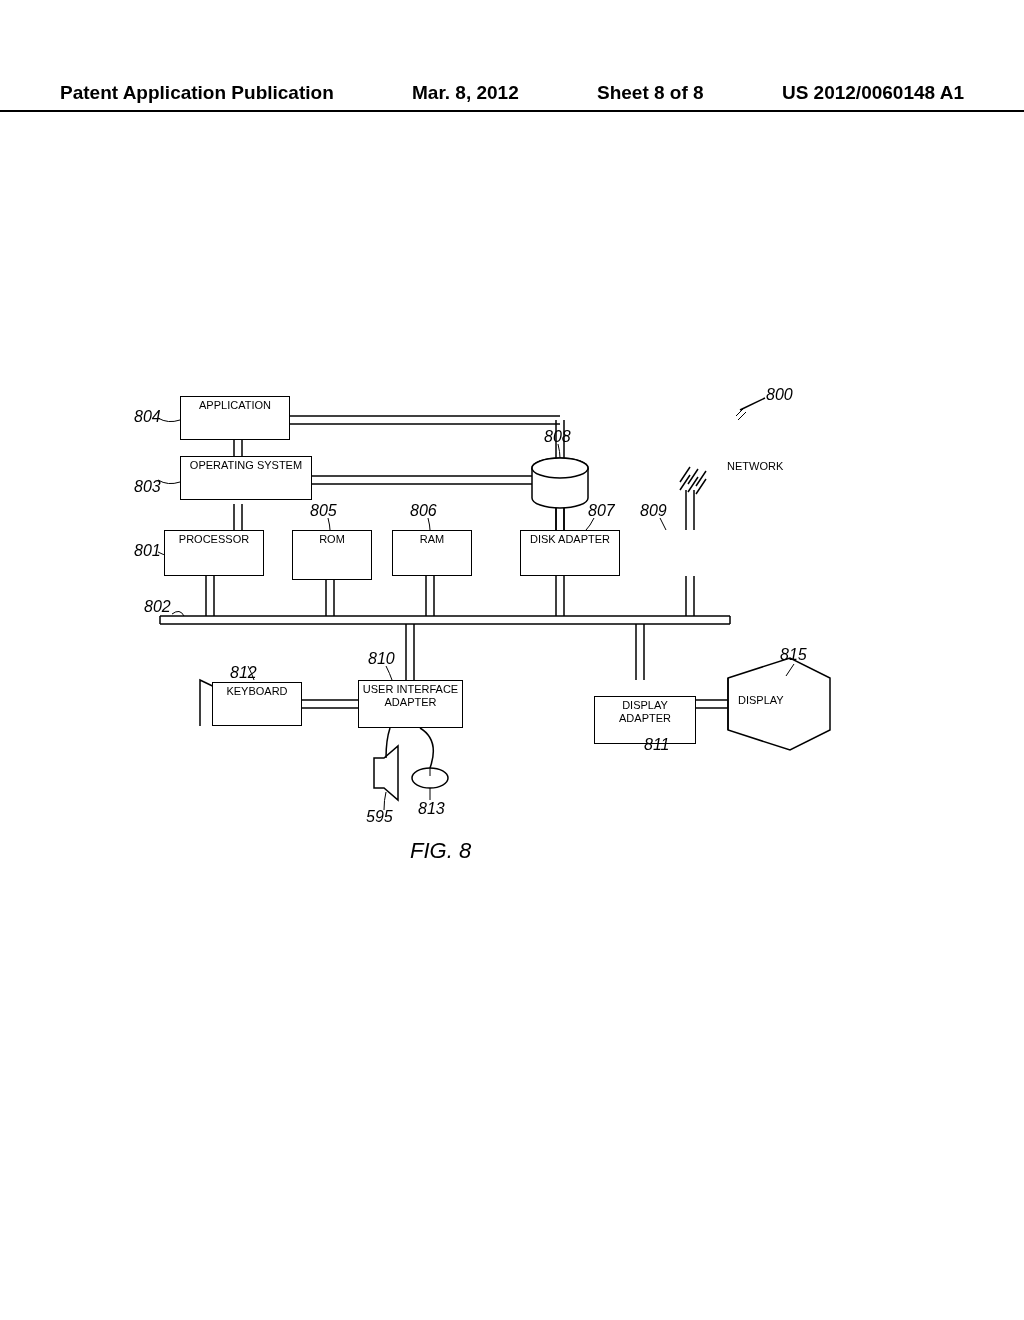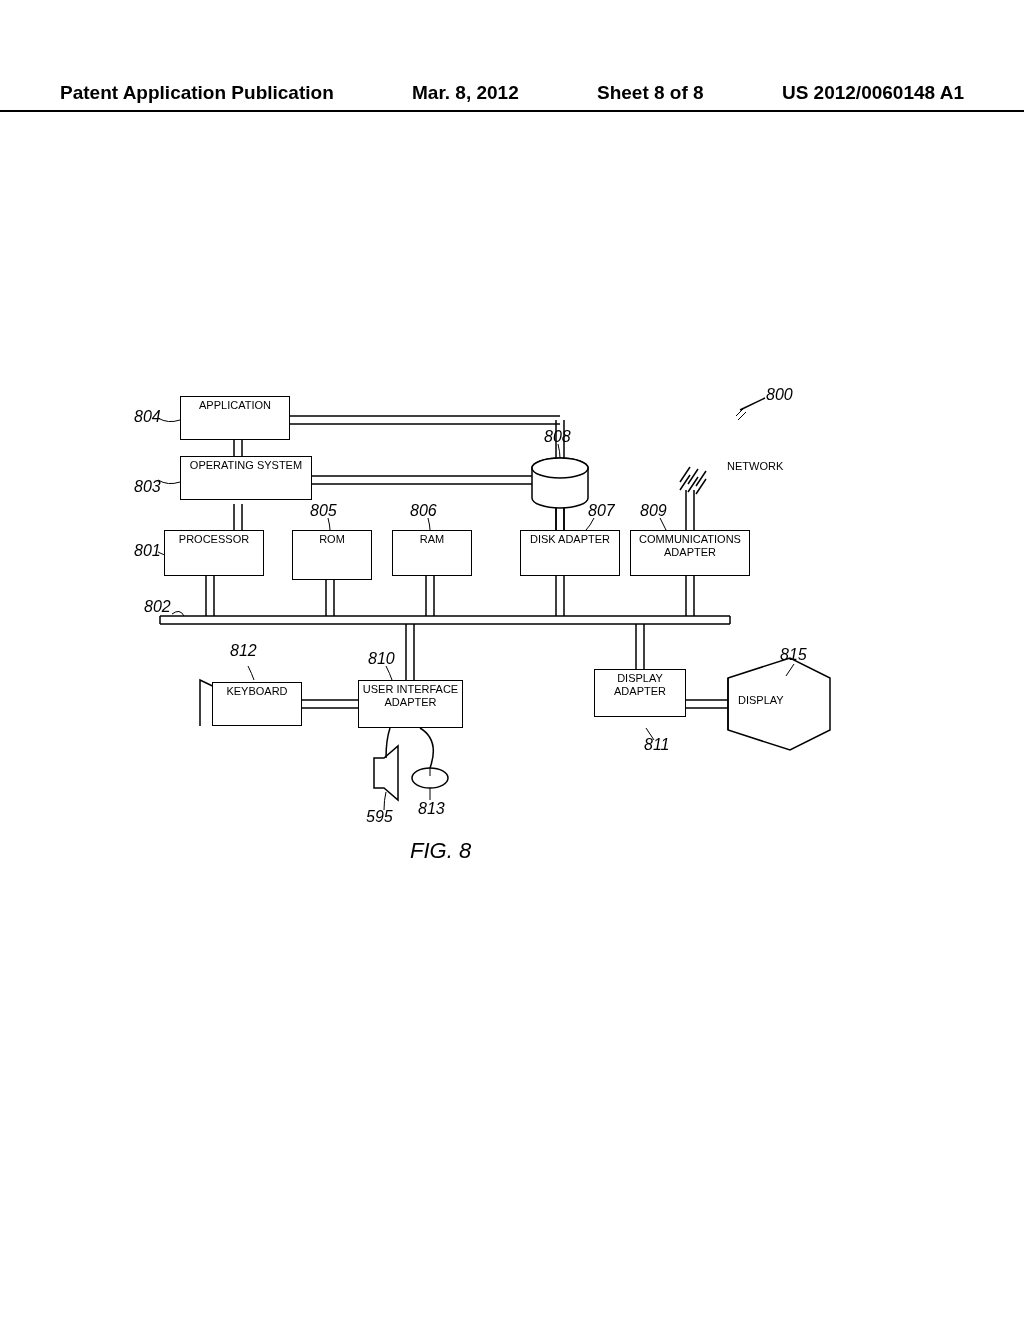--- a/index.html
+++ b/index.html
@@ -200,27 +200,24 @@
   </div>
   <div class="box" style="left:162px; top:150px; width:80px; height:50px;">
     <span>ROM</span>
   </div>
   <div class="box" style="left:262px; top:150px; width:80px; height:46px;">
     <span>RAM</span>
   </div>
   <div class="box" style="left:390px; top:150px; width:100px; height:46px;">
     <span>DISK ADAPTER</span>
   </div>
-  <div class="box" style="left:500px; top:150px; width:120px; height:46px;">
-    <span>COMMUNICATIONS ADAPTER</span>
-  </div>
   <div class="box" style="left:228px; top:300px; width:105px; height:48px;">
     <span>USER INTERFACE ADAPTER</span>
   </div>
-  <div class="box" style="left:464px; top:289px; width:92px; height:48px;">
+  <div class="box" style="left:464px; top:316px; width:102px; height:48px;">
     <span>DISPLAY ADAPTER</span>
   </div>
   <div class="box" style="left:82px; top:302px; width:90px; height:44px;">
     <span>KEYBOARD</span>
   </div>
 
   <div style="position:absolute; left:608px; top:314px; font-size:11px;">DISPLAY</div>
 
   <div class="network-label" style="left:570px; top:80px;padding-left:27px;">NETWORK</div>
 
@@ -228,21 +225,21 @@
   <div class="ref-label" style="left:4px; top:90px;margin-top:8px;">803</div>
   <div class="ref-label" style="left:4px; top:162px;">801</div>
   <div class="ref-label" style="left:14px; top:218px;">802</div>
   <div class="ref-label" style="left:180px; top:122px;">805</div>
   <div class="ref-label" style="left:280px; top:122px;">806</div>
   <div class="ref-label" style="left:458px; top:122px;">807</div>
   <div class="ref-label" style="left:414px; top:48px;">808</div>
   <div class="ref-label" style="left:510px; top:122px;">809</div>
   <div class="ref-label" style="left:636px; top:6px;">800</div>
   <div class="ref-label" style="left:238px; top:270px;">810</div>
-  <div class="ref-label" style="left:100px; top:262px;">812</div>
+  <div class="ref-label" style="left:100px; top:284px;">812</div>
   <div class="ref-label" style="left:514px; top:356px;">811</div>
   <div class="ref-label" style="left:650px; top:266px;">815</div>
   <div class="ref-label" style="left:288px; top:420px;">813</div>
   <div class="ref-label" style="left:236px; top:428px;">595</div>
 
   <div class="fig-label" style="left:280px; top:458px;">FIG. 8</div>
 
 </div>
 
 </body></html>

